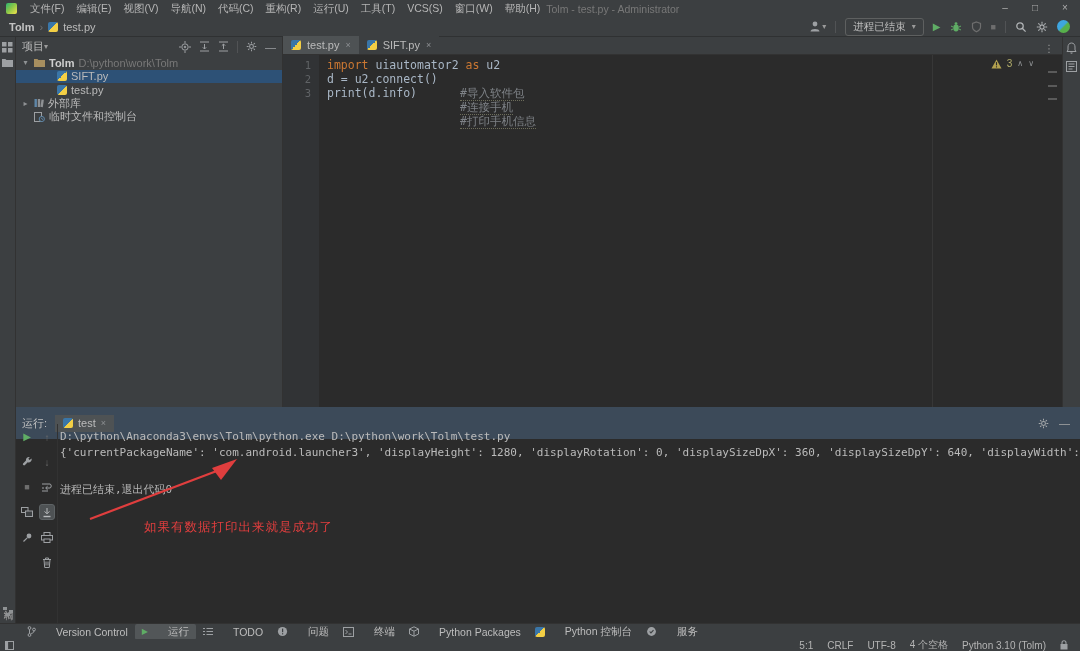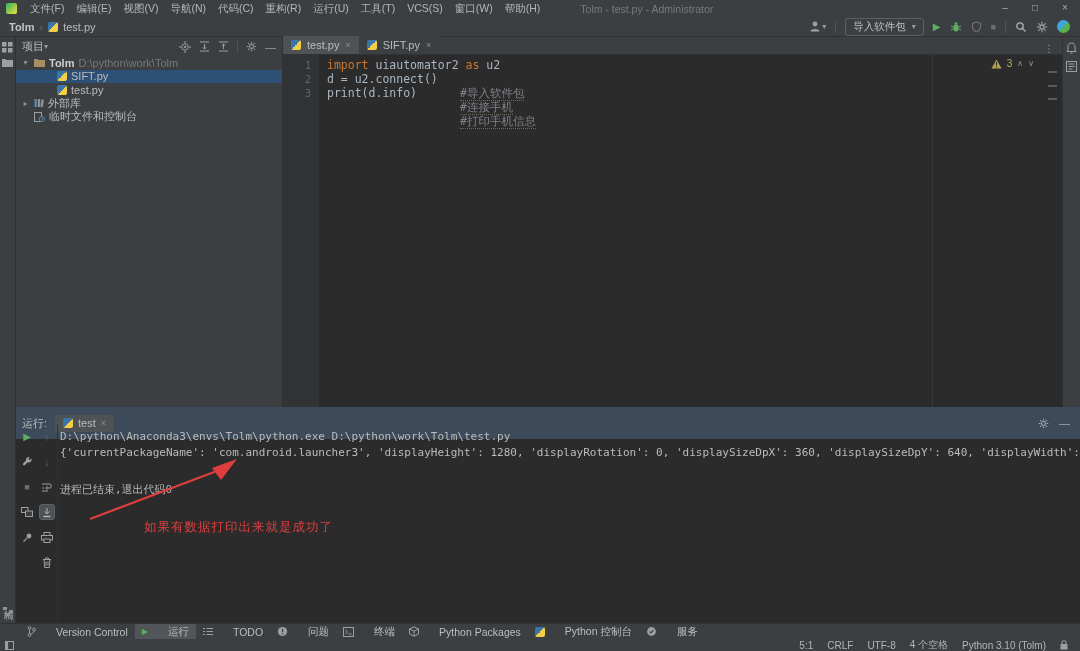--- a/index.html
+++ b/index.html
@@ -4,21 +4,21 @@
 <style>
   * { margin:0; padding:0; box-sizing:border-box; }
   html,body { width:1080px; height:651px; overflow:hidden; }
   body { background:#2b2b2b; font-family:"Liberation Sans",sans-serif; color:#bbbbbb; position:relative; font-size:11px; }
   svg { display:block; }
 
   
   .titlebar { position:absolute; top:0; left:0; right:0; height:17px; background:#3c3f41; display:flex; align-items:center; font-size:10.5px; color:#b6b6b6; }
   .app-logo { width:11px; height:11px; margin:0 7px 0 6px; border-radius:2px; background:linear-gradient(135deg,#2bb673 0%,#86c649 45%,#f4e34c 100%); }
   .menu-item { padding:0 6px; cursor:default; }
-  .win-title { color:#787878; margin-left:34px; }
+  .win-title { color:#787878; }
   .win-controls { margin-left:auto; display:flex; height:17px; }
   .win-btn { width:30px; text-align:center; line-height:16px; color:#adadad; font-size:10px; }
 
   
   .toolbar2 { position:absolute; top:17px; left:0; right:0; height:20px; background:#3c3f41; border-bottom:1px solid #2f3132; display:flex; align-items:center; }
   .crumb { display:flex; align-items:center; gap:5px; padding-left:9px; }
   .crumb-root { font-weight:bold; color:#c3c3c3; }
   .crumb-sep { color:#737373; }
   .pyicon { width:10px; height:10px; border-radius:2px; background:linear-gradient(135deg,#3a76a8 50%,#f3cf45 50%); }
   .tb-right { margin-left:auto; display:flex; align-items:center; gap:9px; padding-right:10px; }
@@ -130,21 +130,21 @@
   <div class="tb-right">
     <span class="tb-ic">
       <svg width="13" height="13" viewBox="0 0 13 13">
           <circle cx="6" cy="4" r="2.4" fill="#9da0a3"></circle>
           <path d="M1.5 11.5 C1.5 8.2 10.5 8.2 10.5 11.5 Z" fill="#9da0a3"></path>
         </svg>
       <span class="caret">▾</span>
     </span>
     <span class="vsep"></span>
     <span class="combo">
-      <span>导入软件包</span>
+      <span>进程已结束</span>
       <span class="caret">▾</span>
     </span>
     <span class="play-glyph">▶</span>
     <span class="tb-ic">
       <svg width="12" height="12" viewBox="0 0 12 12">
           <ellipse cx="6" cy="7" rx="2.8" ry="3.4" fill="#5fad65"></ellipse>
           <circle cx="6" cy="2.6" r="1.4" fill="#5fad65"></circle>
           <path d="M1 5l2 1M1 9l2-1M11 5L9 6M11 9L9 8" stroke="#5fad65" stroke-width="1"></path>
         </svg>
     </span>

